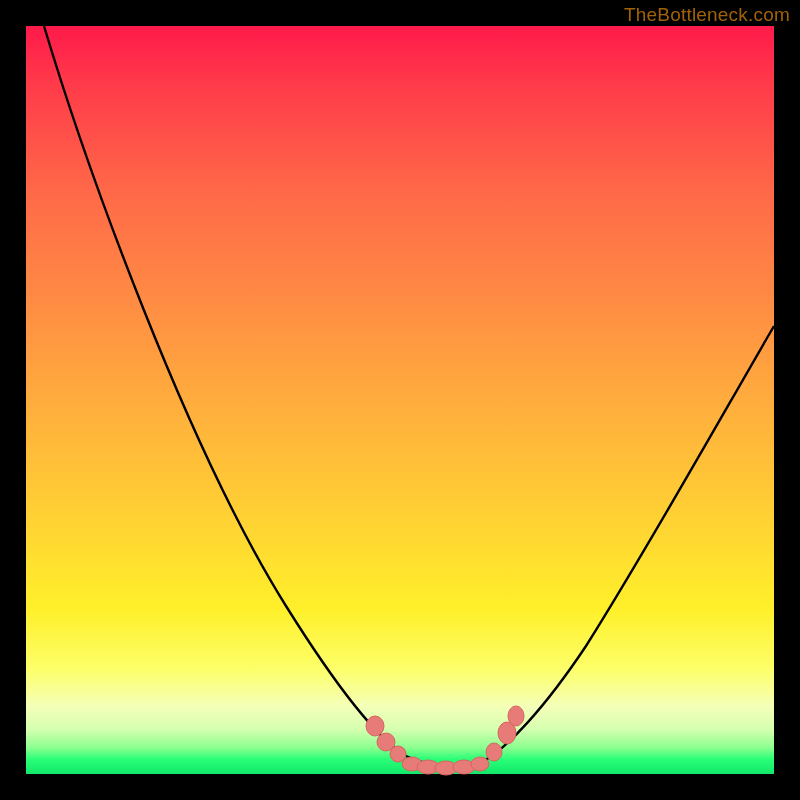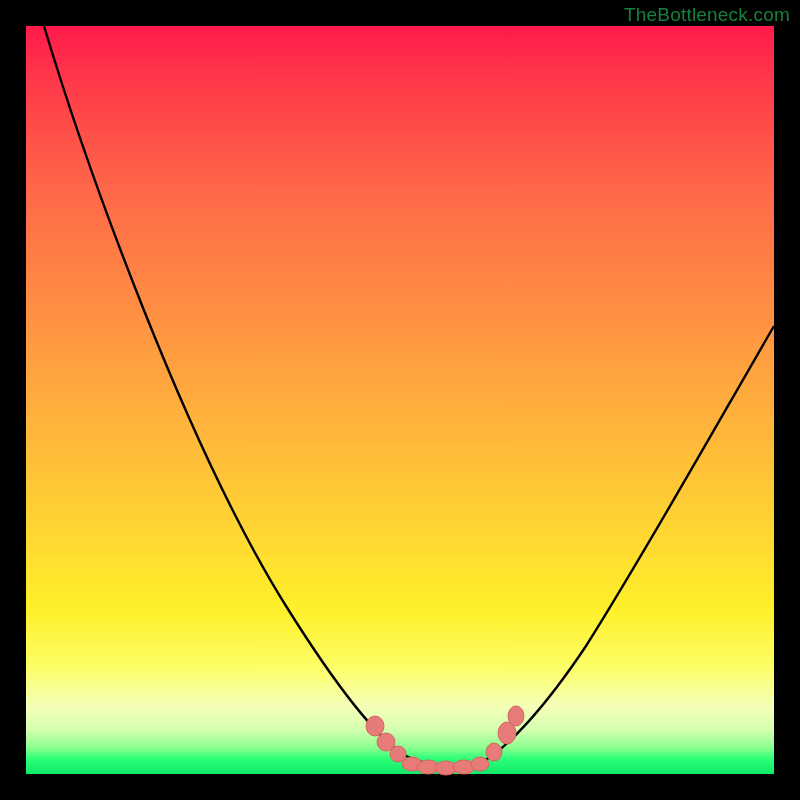--- a/index.html
+++ b/index.html
@@ -46,21 +46,21 @@
     left: 0;
     top: 0;
     width: 748px;
     height: 748px;
     overflow: visible;
   }
   .watermark {
     position: absolute;
     top: 4px;
     right: 10px;
-    color: #15803d;
+    color: #a16207;
     font-size: 19px;
     font-weight: 500;
     letter-spacing: 0.2px;
     user-select: none;
   }
 </style>
 </head>
 <body>
 
 <div class="frame">

